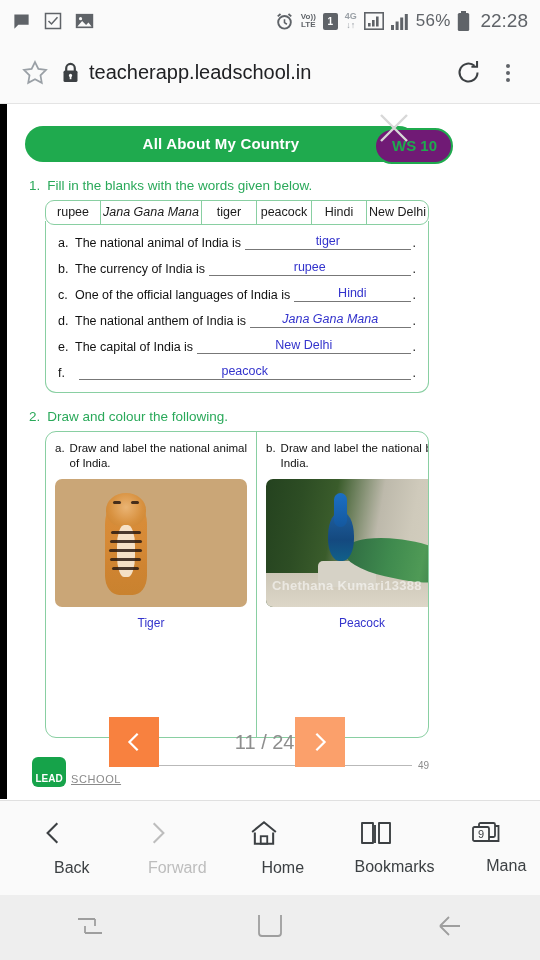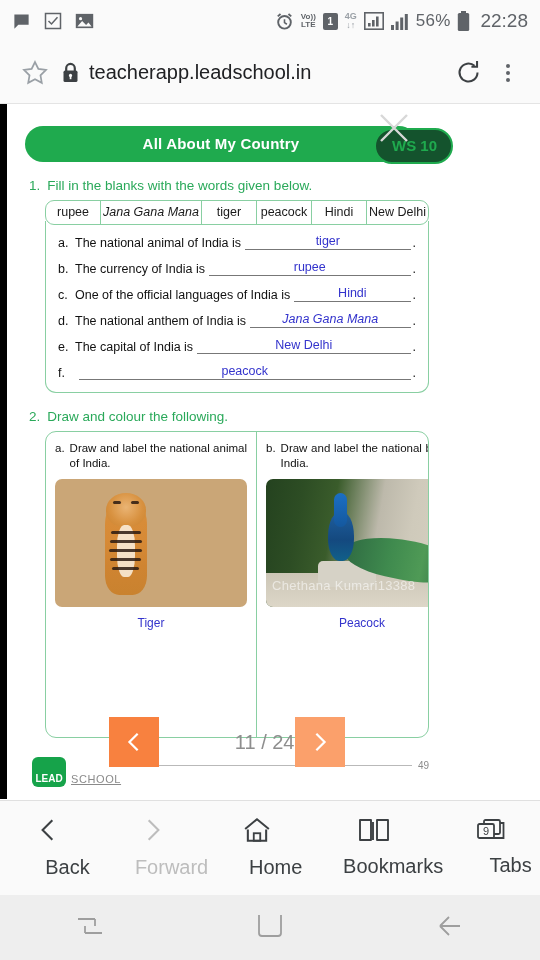--- a/index.html
+++ b/index.html
@@ -79,21 +79,21 @@
     margin-right: 10px;
     max-width: 392px;
   }
   .ws-badge {
     position: absolute; right: -18px; top: 2px;
     border: 2px solid #1faa4e;
     border-radius: 18px;
     color: #1faa4e;
     font-size: 15px; font-weight: 600;
     padding: 7px 14px 8px 16px;
-    background: #14532d;
+    background: #701a75;
     white-space: nowrap;
   }
   .close-x {
     position: absolute; right: 24px; top: -15px;
     width: 34px; height: 34px; z-index: 5;
   }
 
   .q-line { display: flex; gap: 7px; color: #2aa95a; font-size: 13.5px; margin: 16px 0 7px 4px; font-weight: 500; }
   .q-num { color: #2aa95a; }
 
@@ -166,20 +166,21 @@
     text-align: justify;
     text-align-last: left;
   }
   .dp-let { flex: none; }
   .photo-wrap { margin-top: 8px; display: flex; flex-direction: column; align-items: center; }
   .photo {
     width: 192px; height: 128px;
     border-radius: 7px;
     position: relative;
     overflow: hidden;
+    font-weight: bold;
   }
   .photo-label {
     margin-top: 9px; color: #3333cc; font-size: 12px;
   }
   
   .ph-tiger {
     background:
       radial-gradient(ellipse 70% 40% at 78% 74%, rgba(120,86,46,.55), rgba(120,86,46,0) 62%),
       radial-gradient(ellipse 52% 30% at 85% 40%, rgba(150,116,66,.5), rgba(150,116,66,0) 65%),
       linear-gradient(178deg, #c9a271 0%, #cba877 24%, #c6a070 46%, #d3b храм 46%, #cfae7f 70%, #c9a678 100%);
@@ -279,21 +280,21 @@
     position: absolute; left: 0; bottom: 65px;
     width: 540px; height: 95px;
     background: #fafafa;
     border-top: 1px solid #e0e0e0;
     display: flex; align-items: center;
   }
   .bb-item {
     flex: 1; display: flex; flex-direction: column;
     align-items: center; gap: 9px;
   }
-  .bb-label { font-size: 20px; color: #3c4043; margin-left: 38px; }
+  .bb-label { font-size: 16px; color: #3c4043; margin-left: 38px; }
   .bb-item.disabled .bb-label { color: #bdbdbd; }
   .tabcount {
     position: relative; width: 30px; height: 26px;
   }
 
   
   .androidnav {
     position: absolute; left: 0; bottom: 0;
     width: 540px; height: 65px;
     background: #eeeeee;
@@ -587,21 +588,21 @@
   </div>
   <div class="bb-item">
     <span class="tabcount">
       <svg width="30" height="26" viewBox="0 0 30 26">
           <rect x="7" y="1" width="16" height="14" fill="none" stroke="#3c4043" stroke-width="1.8" rx="1.5"></rect>
           <path d="M23 4 H26.5 V19 H11" fill="none" stroke="#3c4043" stroke-width="1.8"></path>
           <rect x="1" y="5" width="16" height="14" fill="#fafafa" stroke="#3c4043" stroke-width="1.8" rx="1.5"></rect>
           <text x="9" y="16" font-size="11" font-family="Liberation Sans, sans-serif" text-anchor="middle" fill="#3c4043">9</text>
         </svg>
     </span>
-    <span class="bb-label">Tabs</span>
+    <span class="bb-label">Mana</span>
   </div>
 </div>
 
 <div class="androidnav">
   <div class="an-item">
     <span>
       <svg width="30" height="26" viewBox="0 0 30 26">
           <path d="M3 6 H20 M20 6 V13 M27 20 H10 M10 20 V13" fill="none" stroke="#9e9e9e" stroke-width="1.8"></path>
         </svg>
     </span>

